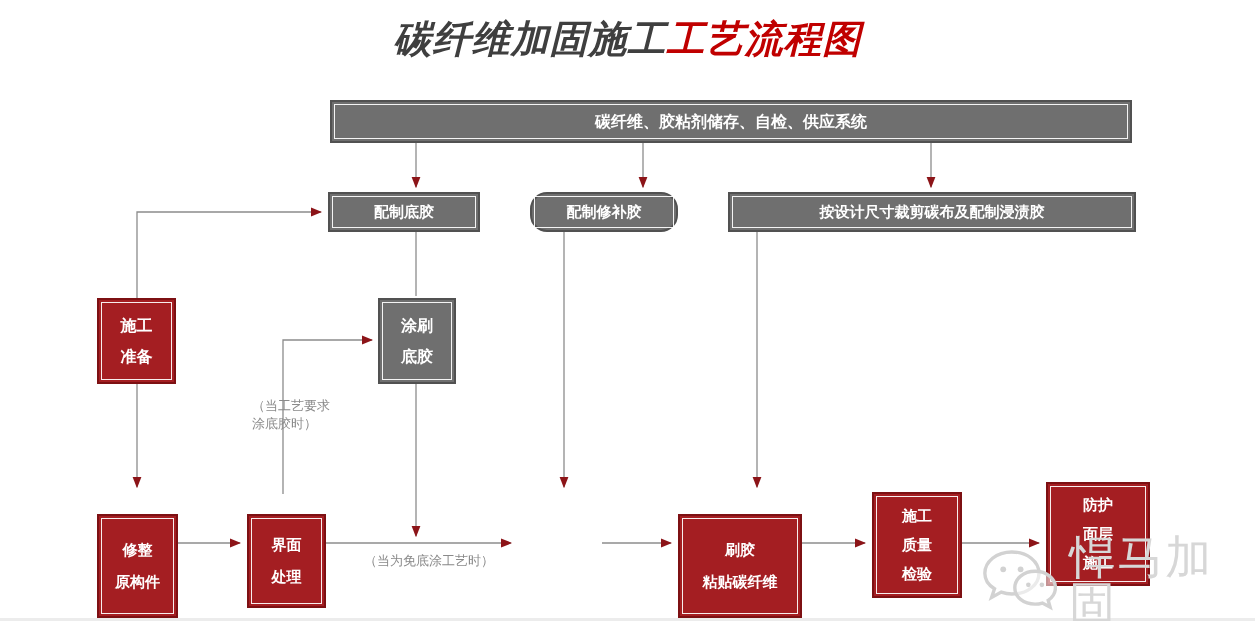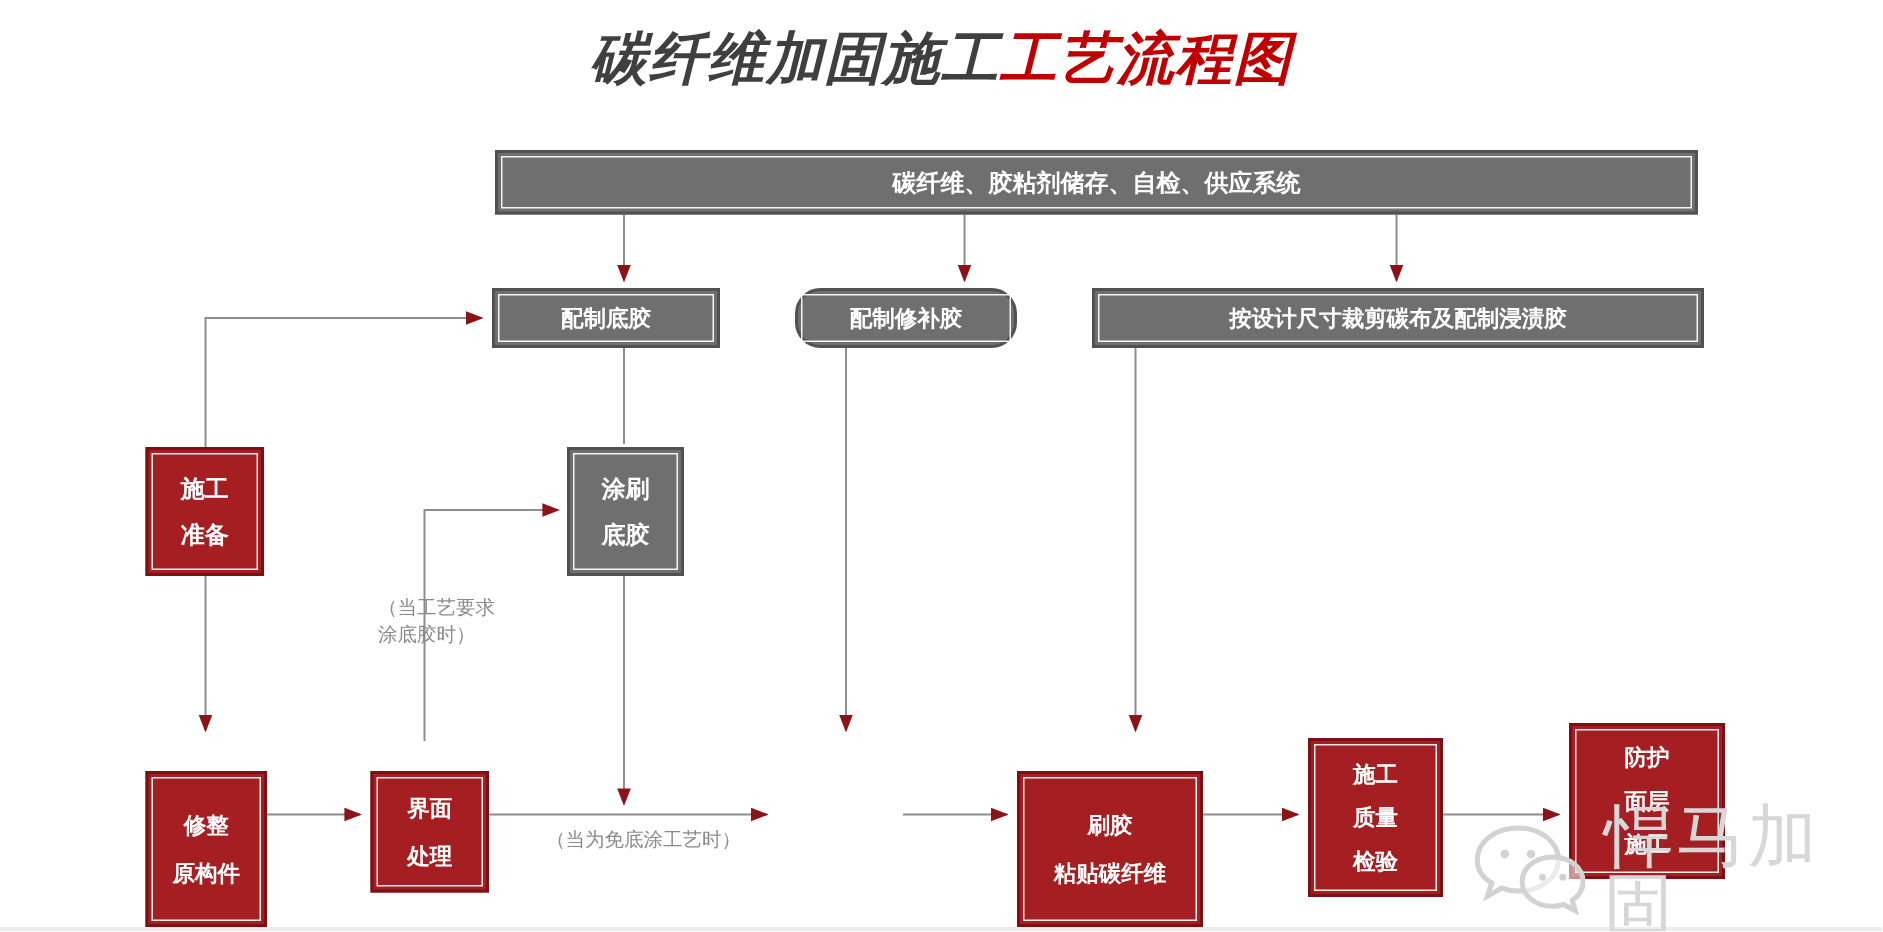--- a/index.html
+++ b/index.html
@@ -86,21 +86,21 @@
 
   <div class="box red small2" style="left:97px;top:298px;width:79px;height:86px;">施工
 准备</div>
 
   <div class="box gray small2" style="left:378px;top:298px;width:78px;height:86px;">涂刷
 底胶</div>
 
   <div class="box red tall2" style="left:97px;top:494px;width:81px;height:104px;">修整
 原构件</div>
 
-  <div class="box red tall2" style="left:247px;top:494px;width:79px;height:81px;">界面
+  <div class="box red tall2" style="left:247px;top:494px;width:79px;height:94px;">界面
 处理</div>
 
 
   <div class="box red tall2" style="left:678px;top:494px;width:124px;height:104px;">刷胶
 粘贴碳纤维</div>
 
   <div class="box red tall3" style="left:872px;top:492px;width:90px;height:106px;">施工
 质量
 检验</div>
 

